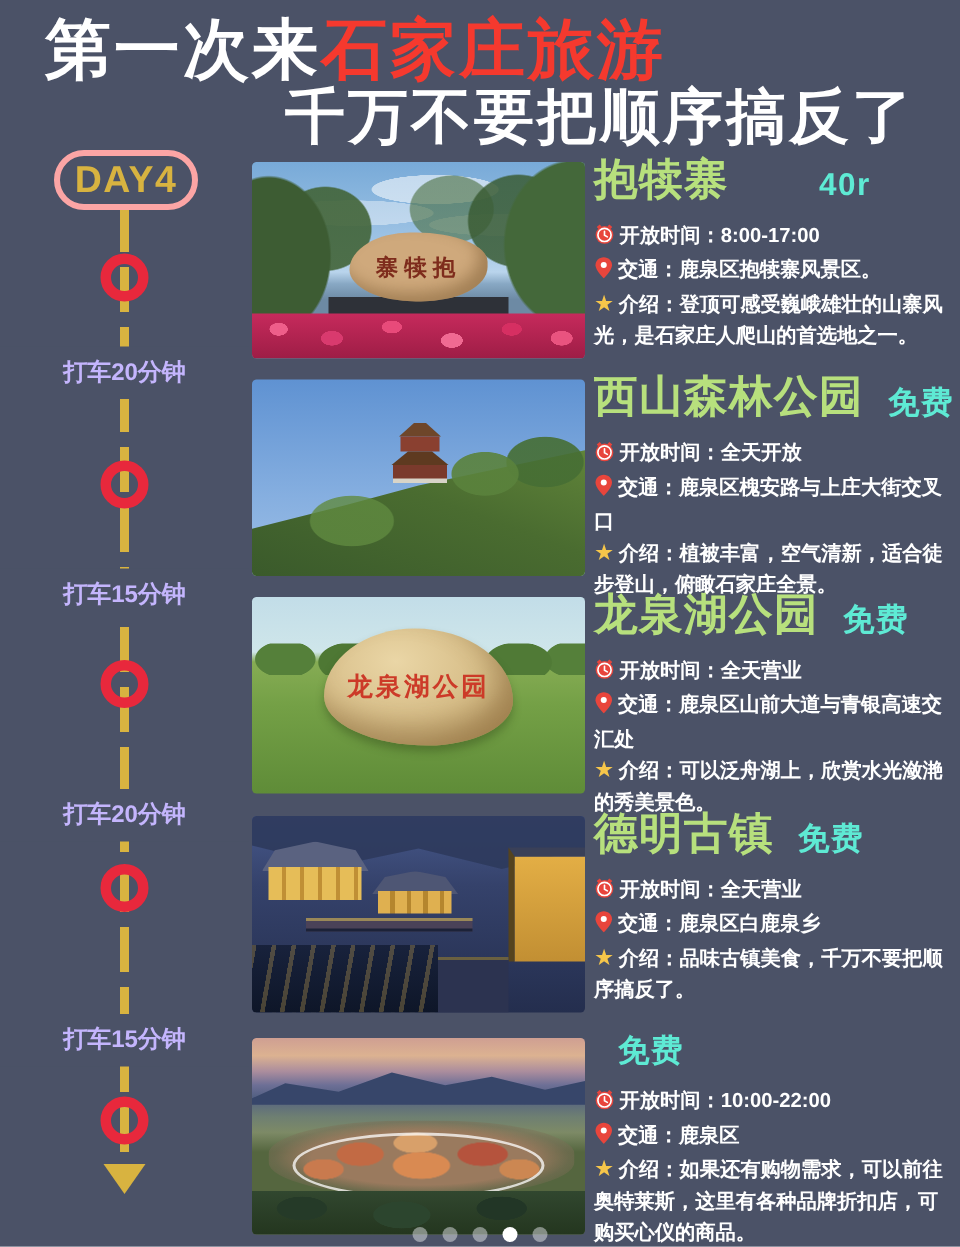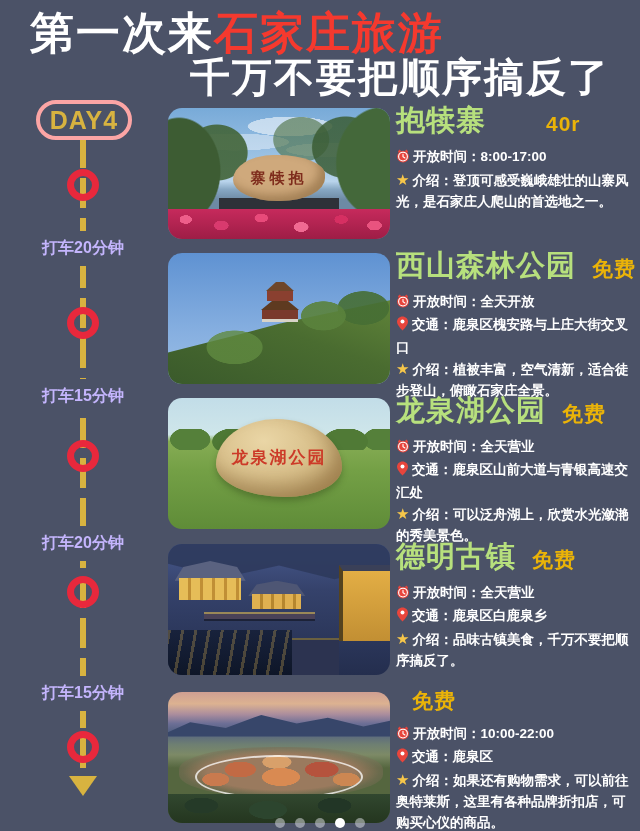--- a/index.html
+++ b/index.html
@@ -22,25 +22,25 @@
   .n1{top:169px}.n2{top:307px}.n3{top:440px}.n4{top:576px}.n5{top:731px}
   .tl-label { position:absolute; left:0; width:166px; text-align:center; color:#c4b5fd; font-size:16px;
     font-weight:600; background:#4b5267; padding:7px 0; }
   .l1{top:231px}.l2{top:379px}.l3{top:526px}.l4{top:676px}
   .tl-arrow { position:absolute; left:69px; top:776px; width:0; height:0;
     border-left:14px solid transparent; border-right:14px solid transparent; border-top:20px solid #d8b340; }
 
   
   .card { position:absolute; left:168px; width:470px; }
   .c1{top:105px}.c2{top:250px}.c3{top:395px}.c4{top:541px}.c5{top:689px}
-  .photo { position:absolute; left:0; top:3px; width:222px; height:131px; border-radius:14px; overflow:hidden; }
+  .photo { position:absolute; left:0; top:3px; width:222px; height:131px; border-radius:3px; overflow:hidden; }
   .photo > div { position:absolute; }
   .cbody { position:absolute; left:228px; top:0; width:242px; }
   .ctitle { display:flex; align-items:flex-end; font-size:29px; font-weight:900; color:#b7e07d; letter-spacing:1px; line-height:1.1; }
-  .cprice { font-size:21px; font-weight:800; color:#eab308; margin-left:16px; padding-bottom:2px; letter-spacing:1px; }
+  .cprice { font-size:21px; font-weight:800; color:#5eead4; margin-left:16px; padding-bottom:2px; letter-spacing:1px; }
   .c1 .cprice { margin-left:60px; }
   .cdetails { margin-top:9px; color:#ffffff; font-size:13.5px; line-height:21px; font-weight:600; }
   .drow { display:block; }
   .icn { display:inline-block; vertical-align:-2px; margin-right:3px; }
   .star { color:#f6c64a; font-size:15px; vertical-align:0; font-weight:400; }
 
   
   
   .p1 { background:linear-gradient(180deg,#78aad8 0%,#9cc2e4 38%,#b9d4ec 56%,#88a8c4 62%,#6d8aa4 70%); }
   .p1 .clouds { inset:0; background:
@@ -170,20 +170,24 @@
         <span>抱犊寨</span>
         <span class="cprice">40r</span>
       </div>
       <div class="cdetails">
         <div class="drow"><span class="icn"><svg width="14" height="14" viewBox="0 0 14 14">
                 <path d="M2.4 3l2-1.7M11.6 3l-2-1.7" stroke="#e8453c" stroke-width="1.8" fill="none"></path>
                 <circle cx="7" cy="7.6" r="5.9" fill="#e8453c"></circle>
                 <circle cx="7" cy="7.6" r="4.4" fill="none" stroke="#fff" stroke-width="1.1"></circle>
                 <path d="M7 5.2v2.6l1.9 1.1" stroke="#fff" stroke-width="1.1" fill="none" stroke-linecap="round"></path>
               </svg></span><span>开放时间：8:00-17:00</span></div>
+        <div class="drow"><span class="icn"><svg width="13" height="15" viewBox="0 0 13 15">
+                <path d="M6.5.5C3.4.5 1 2.9 1 5.8c0 3.6 5.5 8.7 5.5 8.7s5.5-5.1 5.5-8.7C12 2.9 9.6.5 6.5.5z" fill="#e8453c"></path>
+                <circle cx="6.5" cy="5.6" r="2" fill="#fff"></circle>
+              </svg></span><span>交通：鹿泉区抱犊寨风景区。</span></div>
         <div class="drow"><span class="icn star">★</span><span>介绍：登顶可感受巍峨雄壮的山寨风光，是石家庄人爬山的首选地之一。</span></div>
       </div>
     </div>
   </div>
 
   <div class="card c2">
     <div class="photo p2">
       <div class="hill"></div>
       <div class="bush"></div>
       <div class="pagoda">

